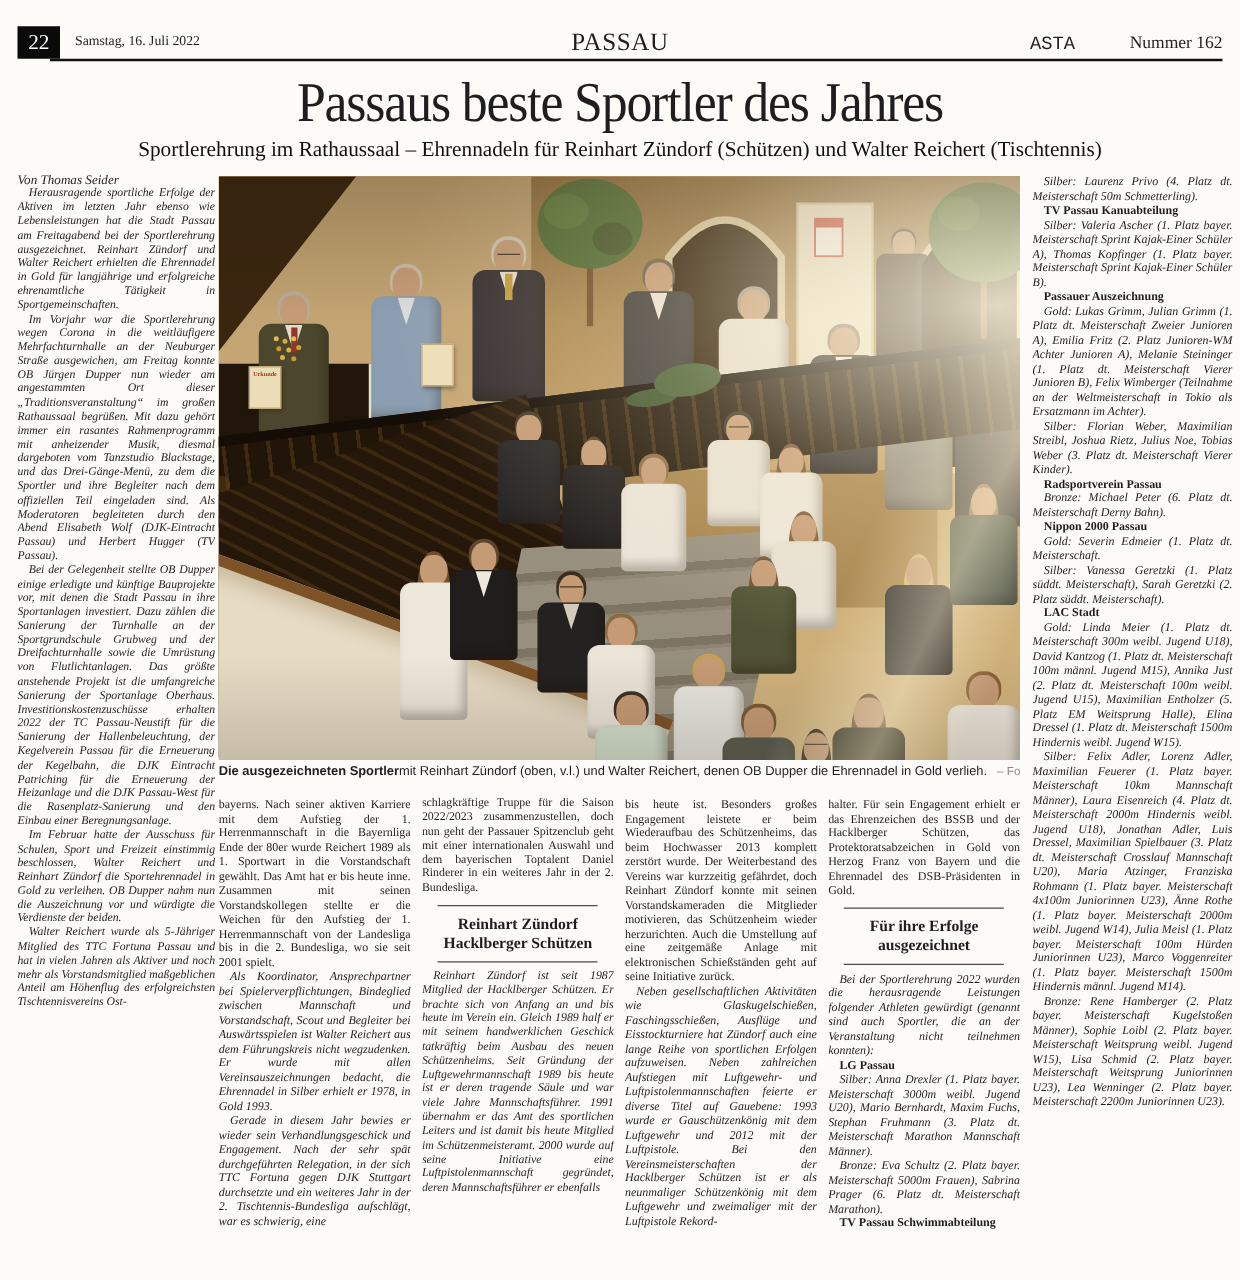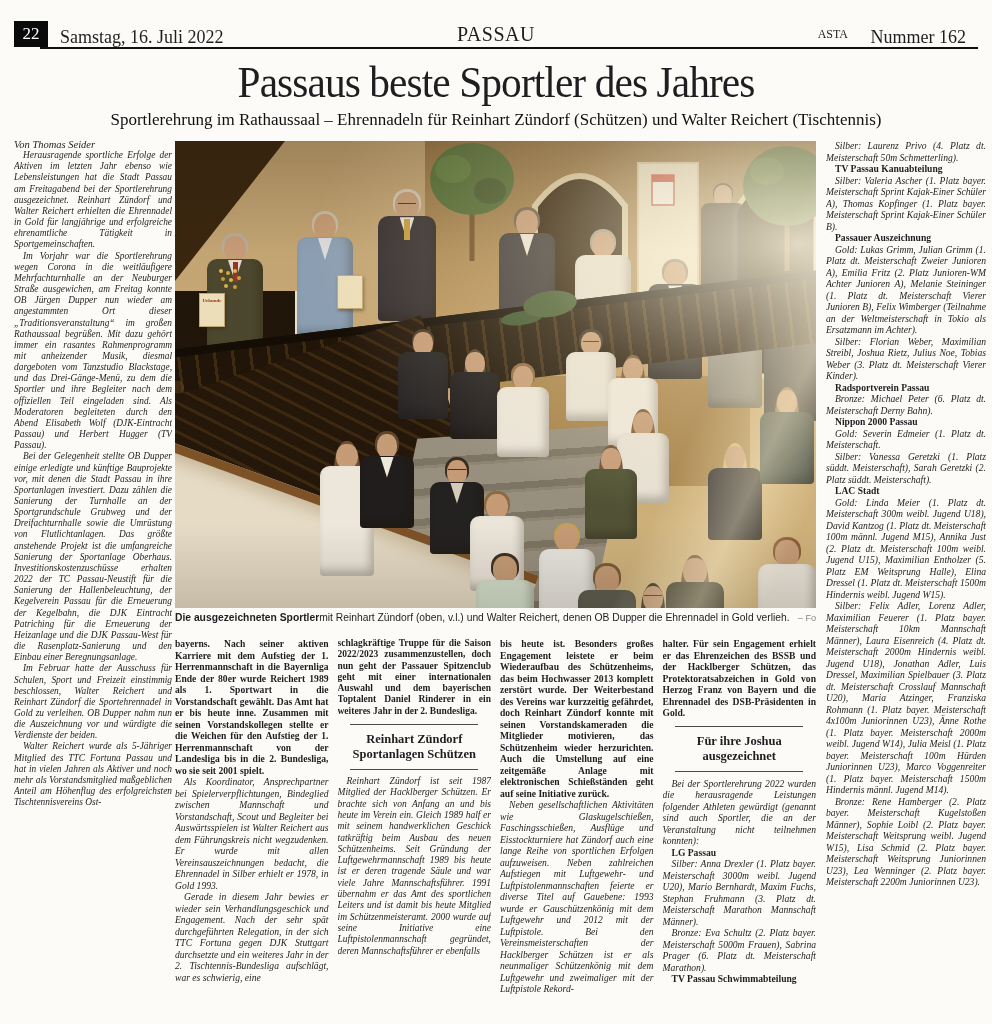--- a/index.html
+++ b/index.html
@@ -2,36 +2,36 @@
 <html lang="de"><head>
 <meta charset="utf-8">
 <style>
   html,body{margin:0;padding:0;background:#e8e8e6;}
   .page{position:relative;width:992px;height:1024px;background:#fcfbf8;overflow:hidden;
         font-family:"Liberation Serif","DejaVu Serif",serif;color:#1e1e20;}
   
   .mast{position:absolute;left:0;top:0;width:992px;height:50px;}
   .pagenum{position:absolute;left:14px;top:21px;width:34px;height:26px;background:#0a0a0a;color:#fff;
            font-size:17px;display:flex;align-items:center;justify-content:center;}
-  .mast-date{position:absolute;left:60px;top:27px;font-size:18px;}
+  .mast-date{position:absolute;left:60px;top:27px;font-size:11px;}
   .mast-section{position:absolute;left:0;width:100%;text-align:center;top:23px;font-size:20px;letter-spacing:.5px;}
-  .mast-brand{position:absolute;right:144px;top:27px;font-size:12px;}
-  .mast-issue{position:absolute;right:26px;top:27px;font-size:18px;}
+  .mast-brand{position:absolute;right:132px;top:27px;font-size:15px;font-family:Liberation Mono, monospace;}
+  .mast-issue{position:absolute;right:14px;top:27px;font-size:14px;}
   .mast-rule{position:absolute;left:40px;right:14px;top:47px;height:2px;background:#111;}
   
   .headline{position:absolute;left:0;top:56px;width:100%;text-align:center;font-size:45px;
             transform:scaleX(.92);letter-spacing:-1px;white-space:nowrap;}
   .subheadline{position:absolute;left:0;top:110px;width:100%;text-align:center;font-size:17px;color:#101012;}
   
   .byline{font-style:italic;font-size:10.5px;margin:0 0 7px 0;}
   .colflow{position:absolute;overflow:hidden;font-size:9.6px;line-height:11.5px;text-align:justify;
            hyphens:auto;-webkit-hyphens:auto;}
   .colflow p{margin:0;}
   .colflow p.p{text-indent:9px;font-style:italic;}
-  .colflow p.pc{text-indent:0;font-weight:bold;}
+  .colflow p.pc{text-indent:0;}
   .colflow p.club{text-indent:9px;font-weight:bold;}
   #col1{left:14px;top:139px;width:158px;height:878px;font-size:9.4px;line-height:11.15px;}
   #col6{left:826px;top:140px;width:160px;height:877px;}
   .bottomcols{position:absolute;left:175px;top:638px;width:641px;height:378px;display:grid;
               grid-template-columns:repeat(4,1fr);column-gap:9px;}
   .bottomcols .colflow{position:relative;height:378px;}
   #col3{font-size:9.5px;line-height:11.3px;}
   .crosshead{margin:7px 0 6px 0;text-align:center;font-weight:bold;font-size:12.5px;line-height:15px;text-indent:0;}
   .crosshead .xrule{height:1px;background:#4a4a4a;width:128px;margin:0 auto 7px auto;}
   .crosshead .xrule.b{margin:7px auto 0 auto;}
@@ -326,34 +326,34 @@
     <div class="colflow" id="col2">
         <p class="pc">bayerns. Nach seiner aktiven Karriere mit dem Aufstieg der 1. Herrenmannschaft in die Bayernliga Ende der 80er wurde Reichert 1989 als 1. Sportwart in die Vorstandschaft gewählt. Das Amt hat er bis heute inne. Zusammen mit seinen Vorstandskollegen stellte er die Weichen für den Aufstieg der 1. Herrenmannschaft von der Landesliga bis in die 2. Bundesliga, wo sie seit 2001 spielt.</p>
         <p class="p">Als Koordinator, Ansprechpartner bei Spielerverpflichtungen, Bindeglied zwischen Mannschaft und Vorstandschaft, Scout und Begleiter bei Auswärtsspielen ist Walter Reichert aus dem Führungskreis nicht wegzudenken. Er wurde mit allen Vereinsauszeichnungen bedacht, die Ehrennadel in Silber erhielt er 1978, in Gold 1993.</p>
         <p class="p">Gerade in diesem Jahr bewies er wieder sein Verhandlungsgeschick und Engagement. Nach der sehr spät durchgeführten Relegation, in der sich TTC Fortuna gegen DJK Stuttgart durchsetzte und ein weiteres Jahr in der 2. Tischtennis-Bundesliga aufschlägt, war es schwierig, eine</p>
       </div>
     <div class="colflow" id="col3">
         <p class="pc">schlagkräftige Truppe für die Saison 2022/2023 zusammenzustellen, doch nun geht der Passauer Spitzenclub geht mit einer internationalen Auswahl und dem bayerischen Toptalent Daniel Rinderer in ein weiteres Jahr in der 2. Bundesliga.</p>
         <div class="crosshead">
           <div class="xrule"></div>
           <div>Reinhart Zündorf</div>
-          <div>Sportanlagen Schützen</div>
+          <div>Hacklberger Schützen</div>
           <div class="xrule b"></div>
         </div>
         <p class="p">Reinhart Zündorf ist seit 1987 Mitglied der Hacklberger Schützen. Er brachte sich von Anfang an und bis heute im Verein ein. Gleich 1989 half er mit seinem handwerklichen Geschick tatkräftig beim Ausbau des neuen Schützenheims. Seit Gründung der Luftgewehrmannschaft 1989 bis heute ist er deren tragende Säule und war viele Jahre Mannschaftsführer. 1991 übernahm er das Amt des sportlichen Leiters und ist damit bis heute Mitglied im Schützenmeisteramt. 2000 wurde auf seine Initiative eine Luftpistolenmannschaft gegründet, deren Mannschaftsführer er ebenfalls</p>
       </div>
     <div class="colflow" id="col4">
         <p class="pc">bis heute ist. Besonders großes Engagement leistete er beim Wiederaufbau des Schützenheims, das beim Hochwasser 2013 komplett zerstört wurde. Der Weiterbestand des Vereins war kurzzeitig gefährdet, doch Reinhart Zündorf konnte mit seinen Vorstandskameraden die Mitglieder motivieren, das Schützenheim wieder herzurichten. Auch die Umstellung auf eine zeitgemäße Anlage mit elektronischen Schießständen geht auf seine Initiative zurück.</p>
         <p class="p">Neben gesellschaftlichen Aktivitäten wie Glaskugelschießen, Faschingsschießen, Ausflüge und Eisstockturniere hat Zündorf auch eine lange Reihe von sportlichen Erfolgen aufzuweisen. Neben zahlreichen Aufstiegen mit Luftgewehr- und Luftpistolenmannschaften feierte er diverse Titel auf Gauebene: 1993 wurde er Gauschützenkönig mit dem Luftgewehr und 2012 mit der Luftpistole. Bei den Vereinsmeisterschaften der Hacklberger Schützen ist er als neunmaliger Schützenkönig mit dem Luftgewehr und zweimaliger mit der Luftpistole Rekord-</p>
       </div>
     <div class="colflow" id="col5">
         <p class="pc">halter. Für sein Engagement erhielt er das Ehrenzeichen des BSSB und der Hacklberger Schützen, das Protektoratsabzeichen in Gold von Herzog Franz von Bayern und die Ehrennadel des DSB-Präsidenten in Gold.</p>
         <div class="crosshead">
           <div class="xrule"></div>
-          <div>Für ihre Joshua</div>
+          <div>Für ihre Erfolge</div>
           <div>ausgezeichnet</div>
           <div class="xrule b"></div>
         </div>
         <p class="p">Bei der Sportlerehrung 2022 wurden die herausragende Leistungen folgender Athleten gewürdigt (genannt sind auch Sportler, die an der Veranstaltung nicht teilnehmen konnten):</p>
         <p class="club">LG Passau</p>
         <p class="p">Silber: Anna Drexler (1. Platz bayer. Meisterschaft 3000m weibl. Jugend U20), Mario Bernhardt, Maxim Fuchs, Stephan Fruhmann (3. Platz dt. Meisterschaft Marathon Mannschaft Männer).</p>
         <p class="p">Bronze: Eva Schultz (2. Platz bayer. Meisterschaft 5000m Frauen), Sabrina Prager (6. Platz dt. Meisterschaft Marathon).</p>
         <p class="club">TV Passau Schwimmabteilung</p>
       </div>
   </div>

